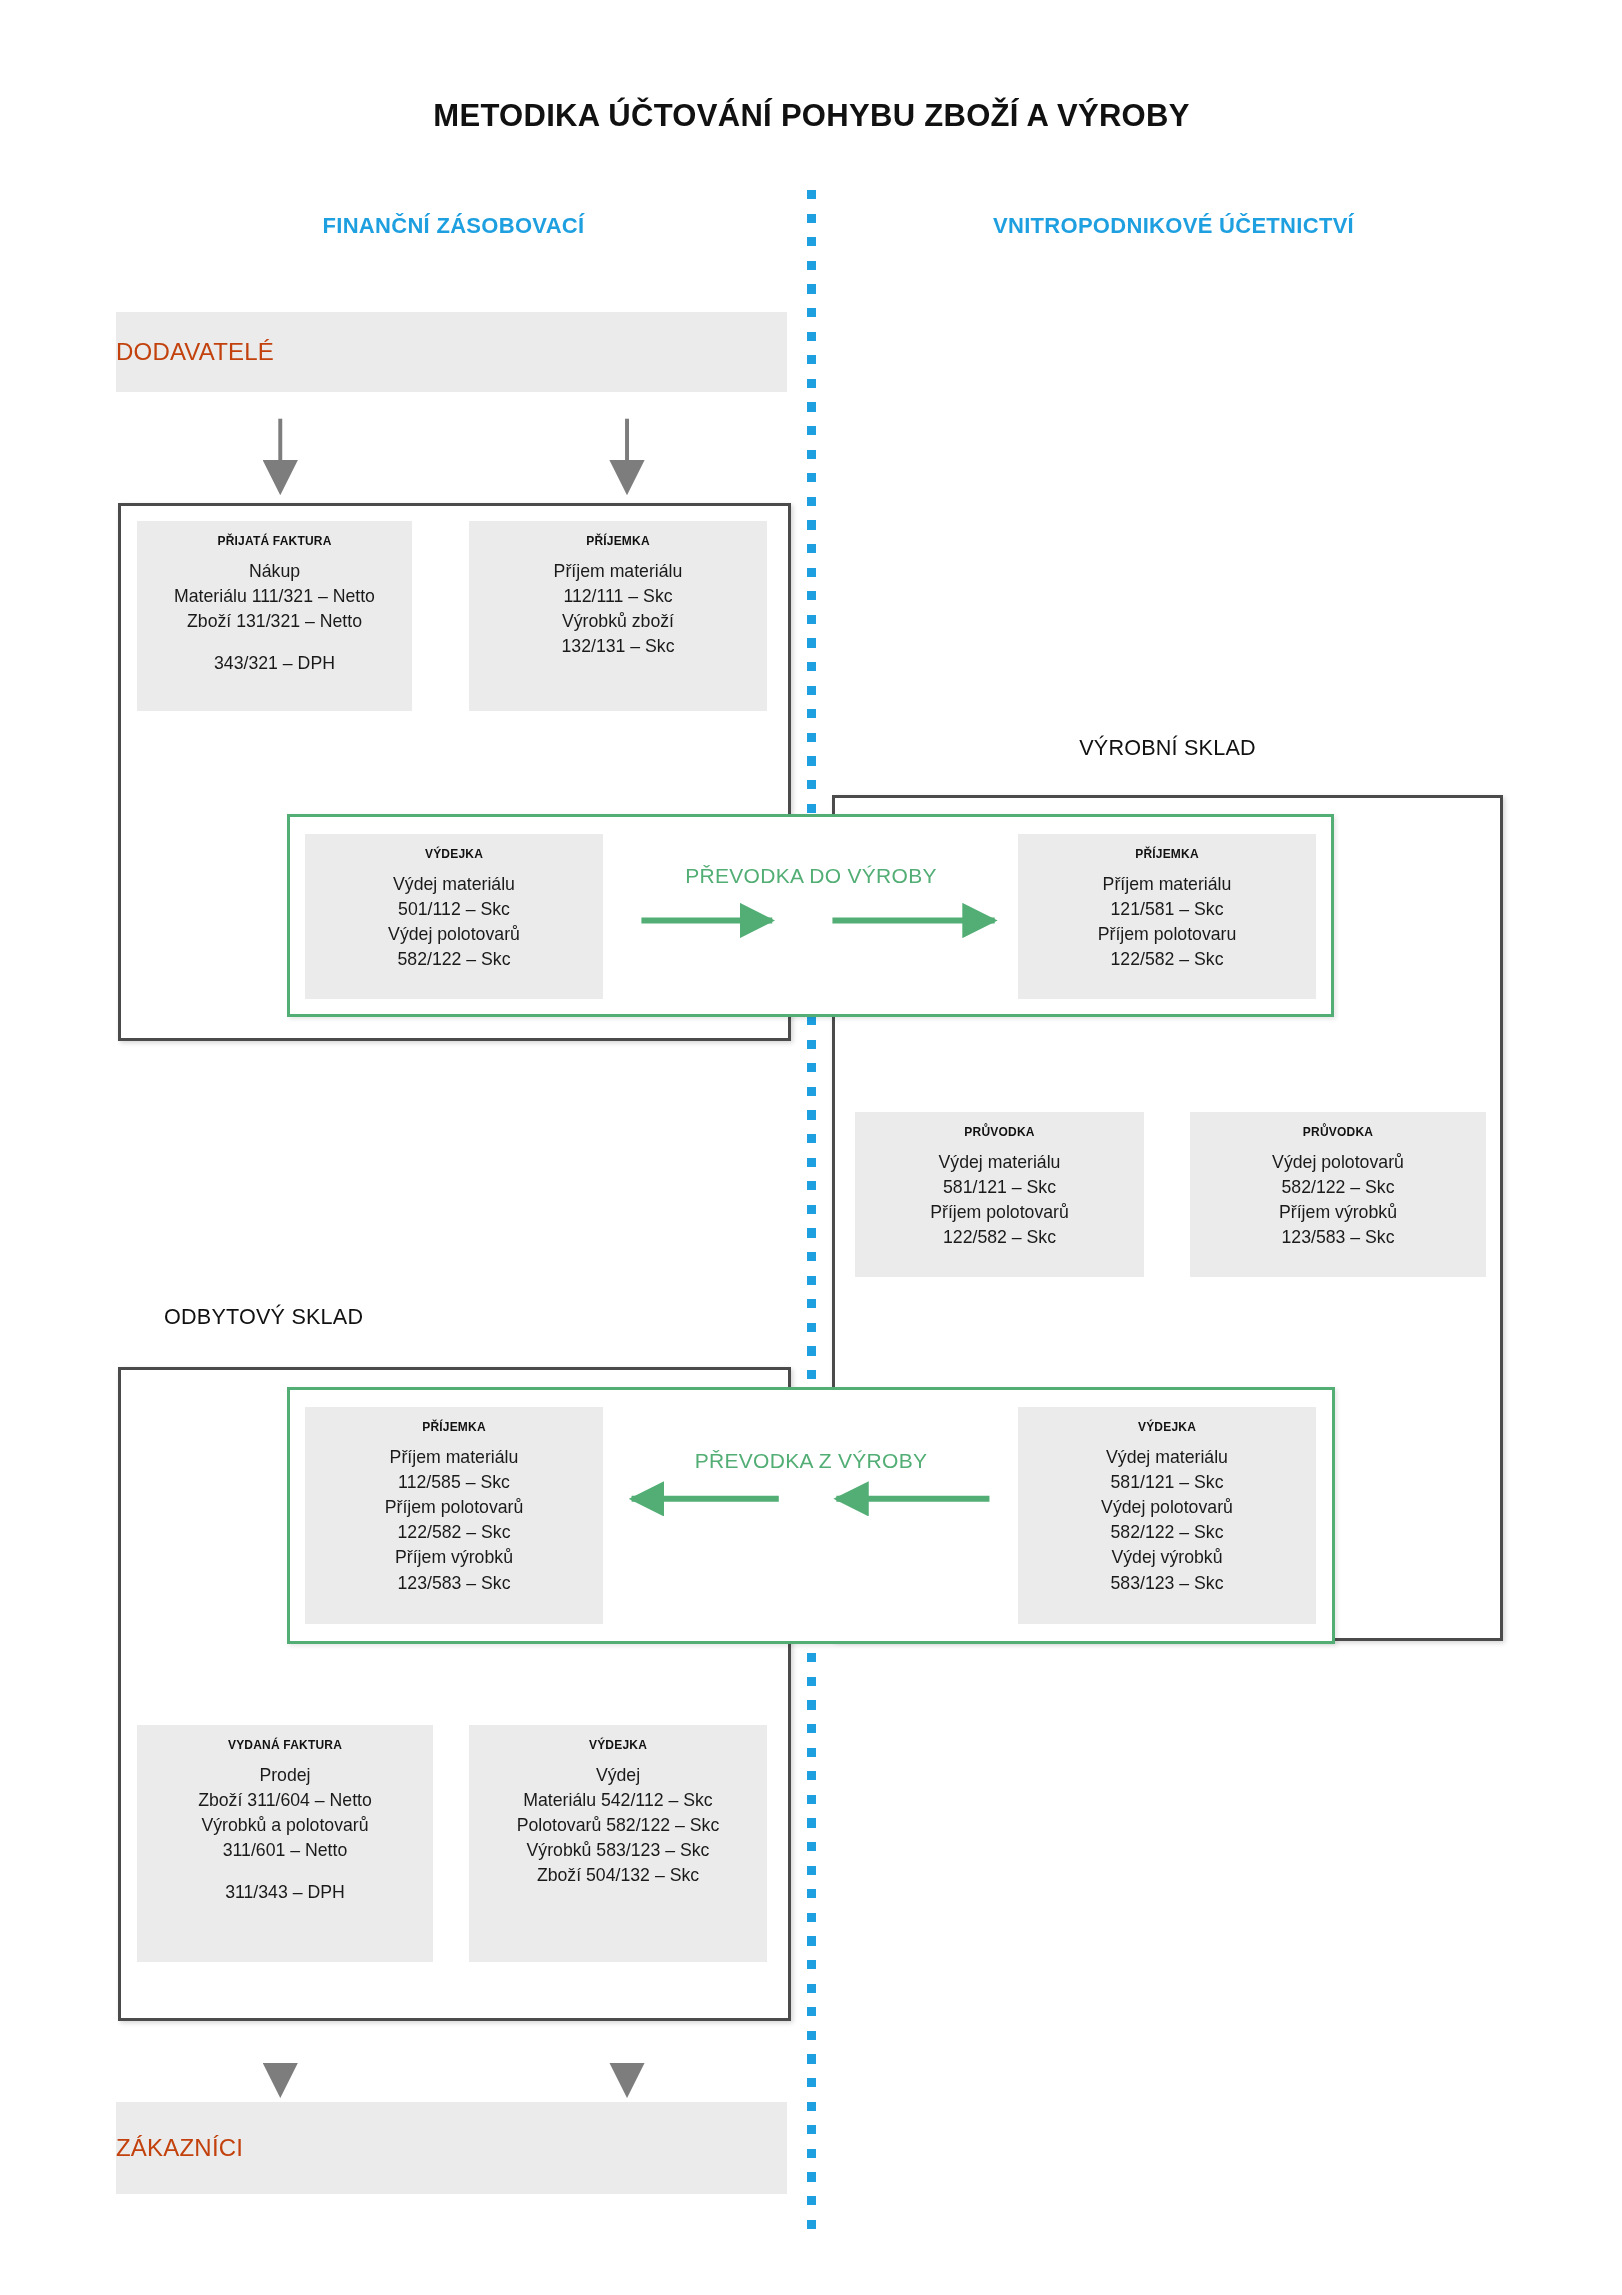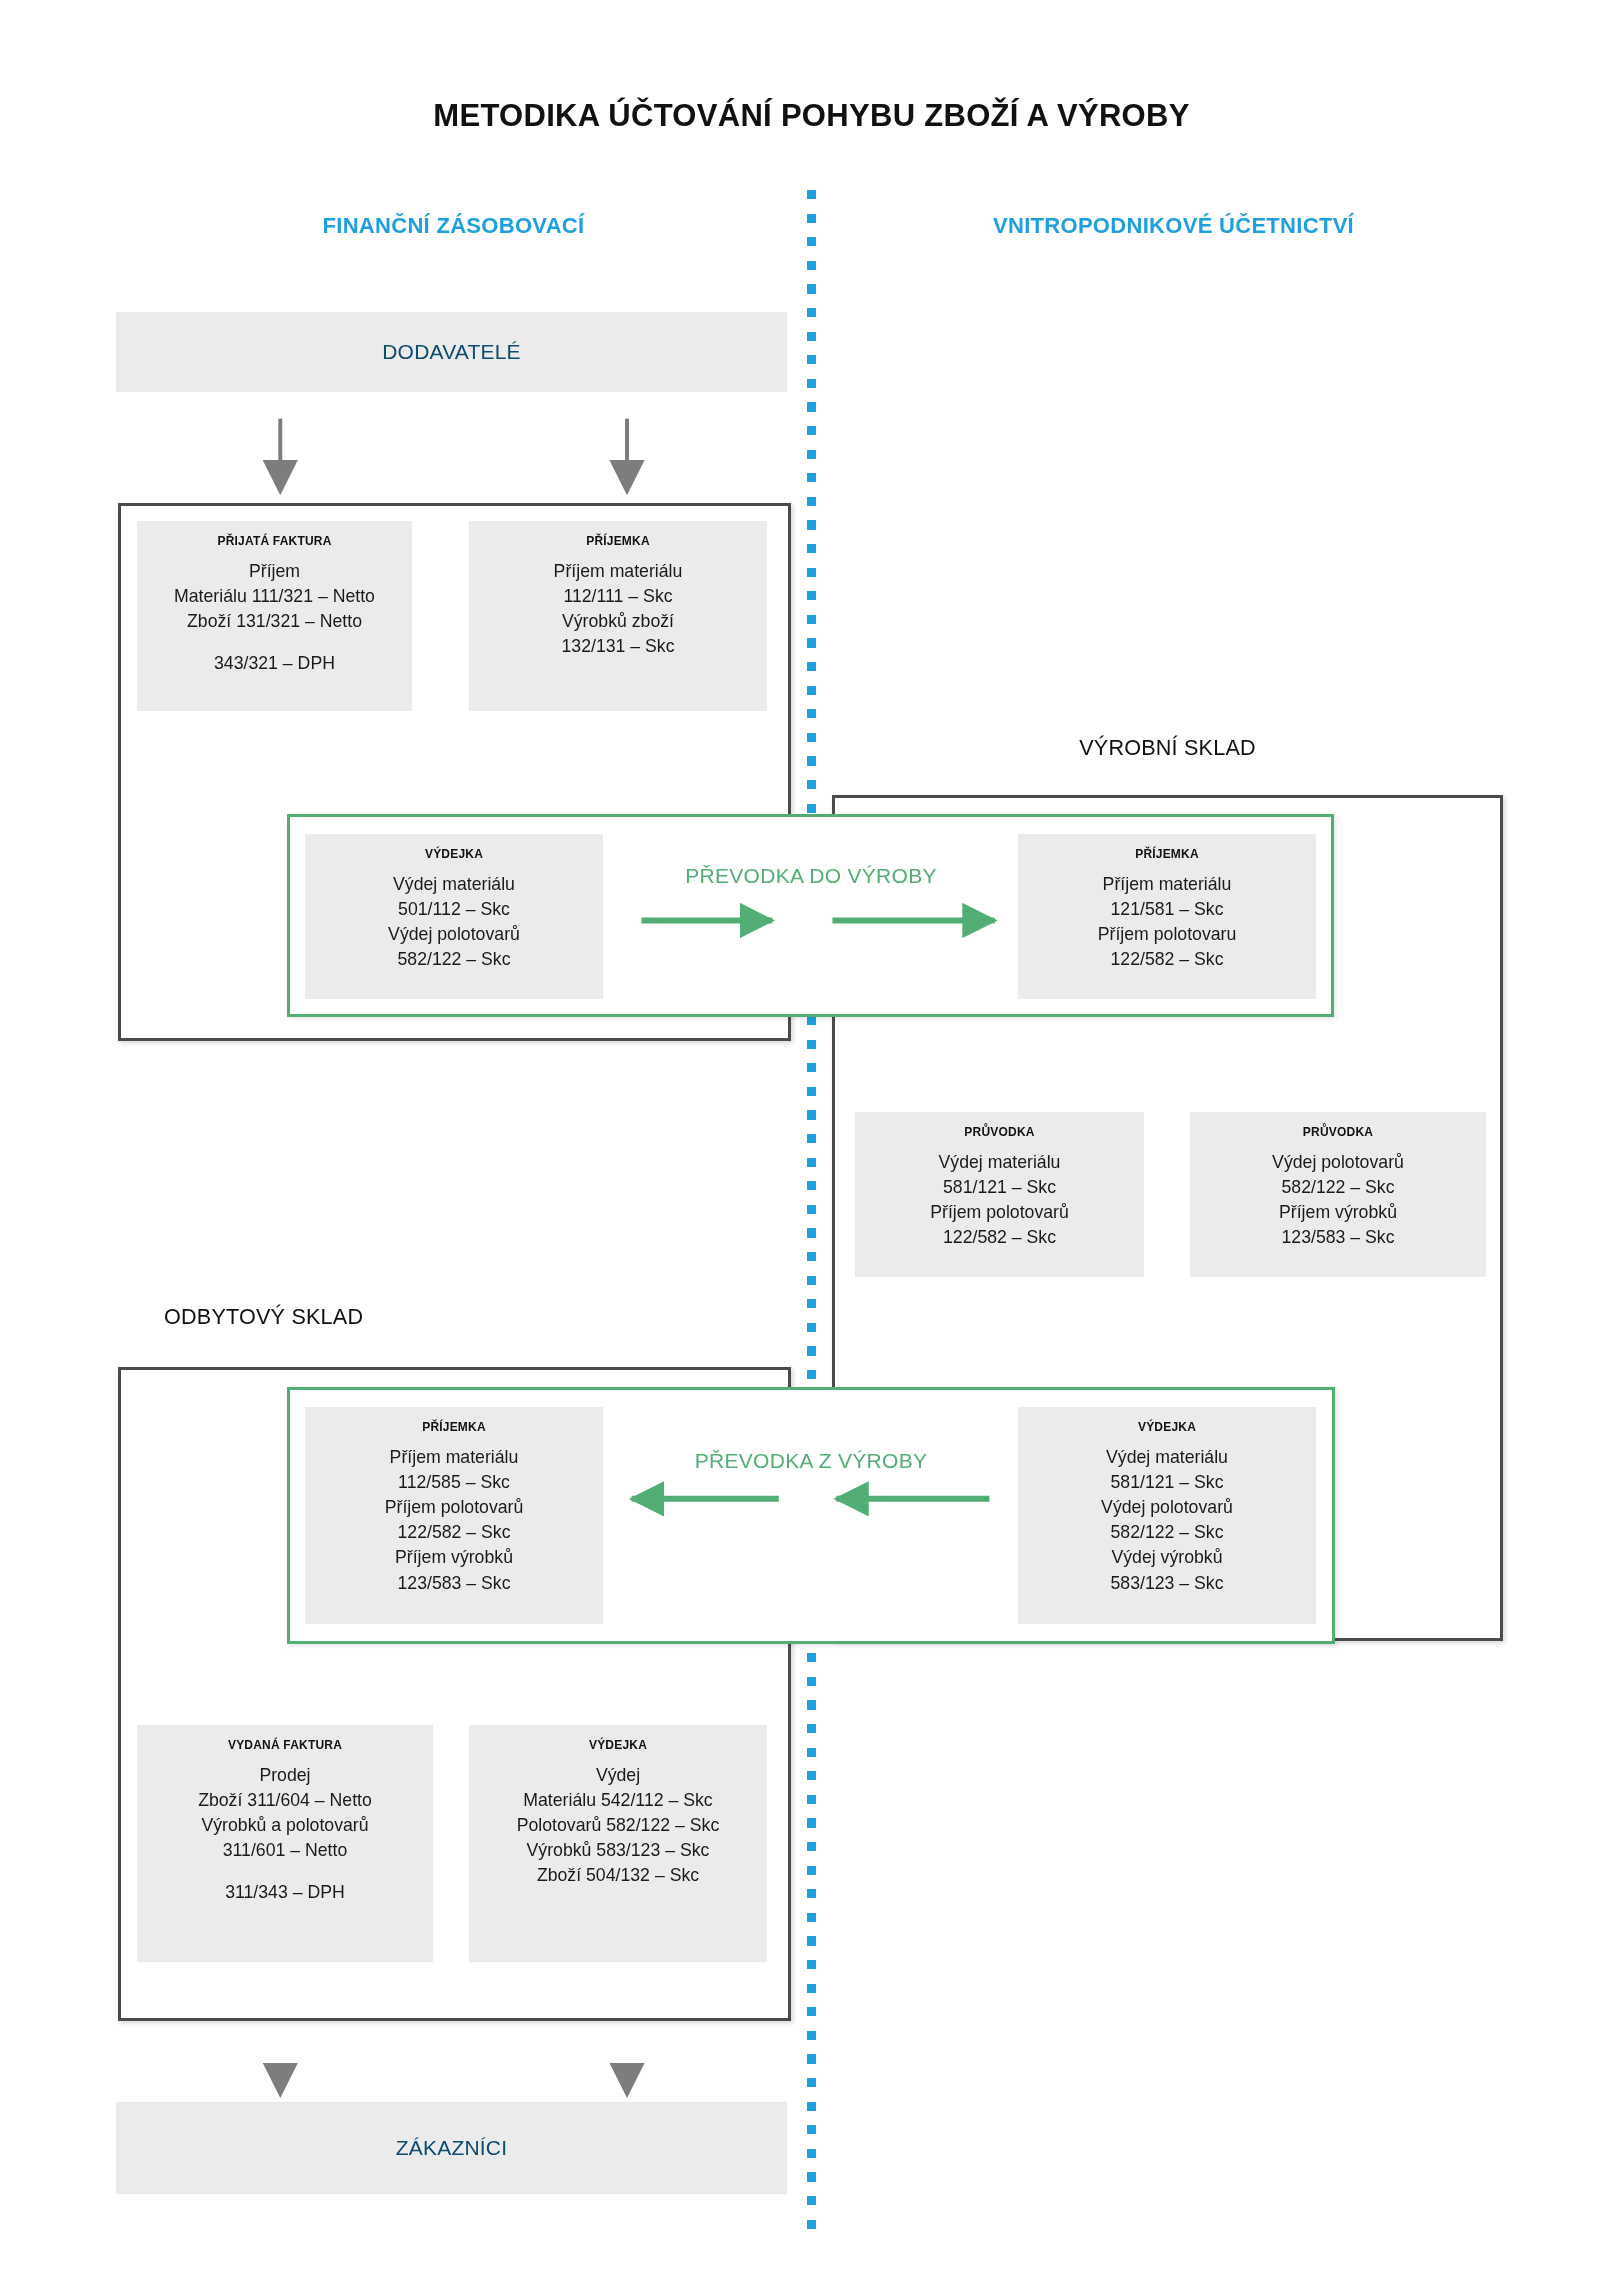--- a/index.html
+++ b/index.html
@@ -86,23 +86,23 @@
     color:#1a1a1a;
     line-height:1.42;
   }
   .card .sp{height:17px;}
 
   
   .banner{
     background:#ebebeb;
     display:flex;
     align-items:center;
-    justify-content:center;
-    font-size:21px;
-    color:#0c4a6e;
+    justify-content:flex-start;
+    font-size:24px;
+    color:#c2410c;
     letter-spacing:0.2px;
   }
 
   
   .plainlabel{
     font-size:21.6px;
     color:#111111;
     letter-spacing:0.2px;
     white-space:nowrap;
   }
@@ -143,21 +143,21 @@
 
   <div class="abs warehouse wh-zasob"></div>
   <div class="abs warehouse wh-vyrob"></div>
   <div class="abs warehouse wh-odbyt"></div>
 
   <div class="abs greenbox gb-do"></div>
   <div class="abs greenbox gb-z"></div>
 
   <div class="abs card" style="left:137px;top:521px;width:275px;height:190px;">
     <div class="ttl">PŘIJATÁ FAKTURA</div>
-    <div class="ln">Příjem</div>
+    <div class="ln">Nákup</div>
     <div class="ln">Materiálu 111/321 – Netto</div>
     <div class="ln">Zboží 131/321 – Netto</div>
     <div class="sp"></div>
     <div class="ln">343/321 – DPH</div>
   </div>
 
   <div class="abs card" style="left:469px;top:521px;width:298px;height:190px;">
     <div class="ttl">PŘÍJEMKA</div>
     <div class="ln">Příjem materiálu</div>
     <div class="ln">112/111 – Skc</div>

